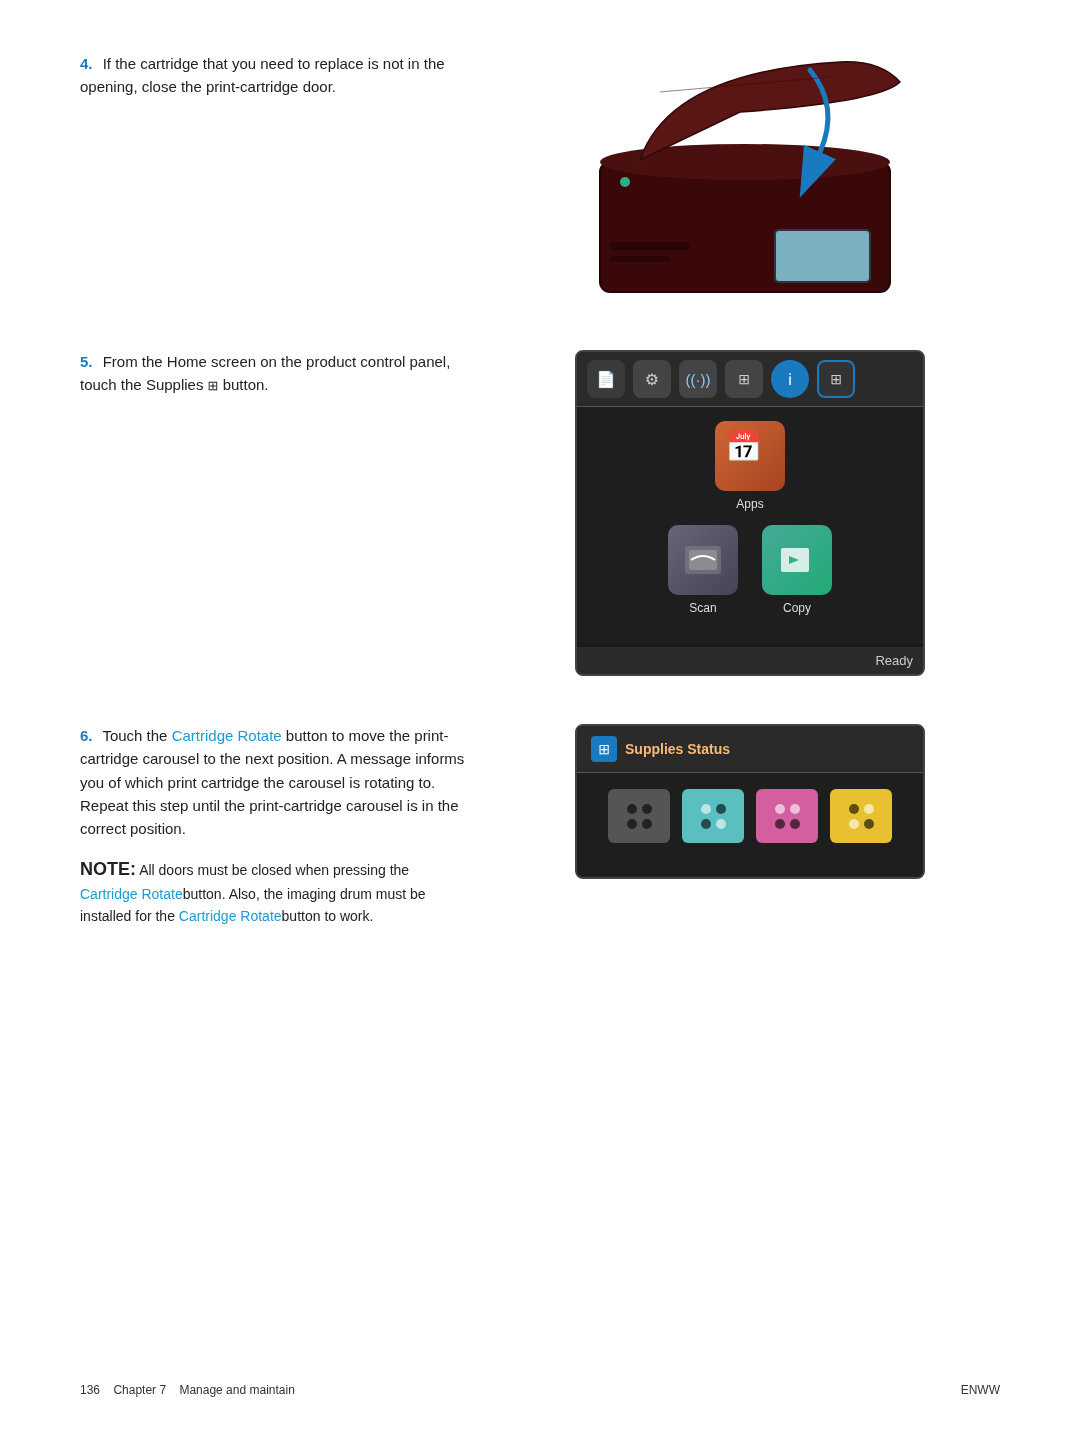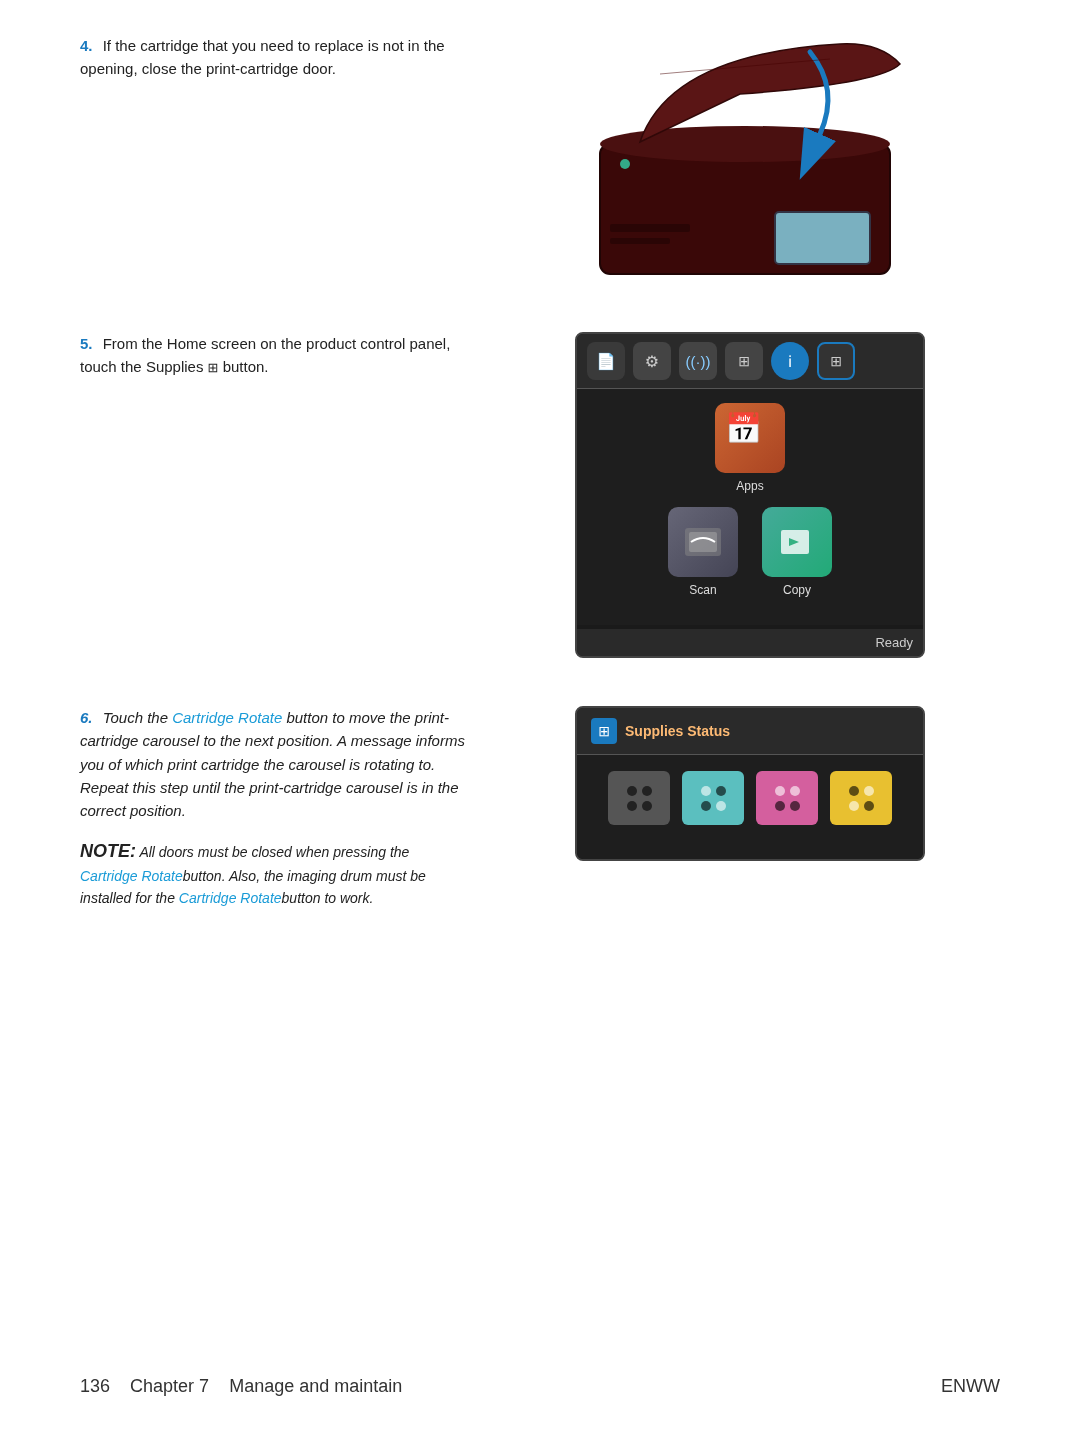--- a/index.html
+++ b/index.html
@@ -8,21 +8,21 @@
       min-height: 1437px;
       background: #ffffff;
       font-family: Arial, Helvetica, sans-serif;
       font-size: 15px;
       color: #222;
       position: relative;
     }
     .page {
       width: 1080px;
       min-height: 1437px;
-      padding: 34px 80px 60px 80px;
+      padding: 52px 80px 60px 80px;
       position: relative;
     }
 
     
     .step-section {
       display: flex;
       flex-direction: row;
       margin-bottom: 48px;
       align-items: flex-start;
     }
@@ -240,32 +240,31 @@
     }
     .cyan-link {
       color: #1a9bd7;
     }
 
     
     .step6-text {
       flex: 0 0 420px;
       max-width: 420px;
       padding-right: 30px;
-      font-style: italic;
     }
 
     
     .footer {
       position: absolute;
       bottom: 40px;
       left: 80px;
       right: 80px;
       display: flex;
       justify-content: space-between;
-      font-size: 18px;
+      font-size: 12px;
       color: #333;
     }
 
     
     .printer-img {
       width: 340px;
       height: 250px;
       position: relative;
     }
   </style>

